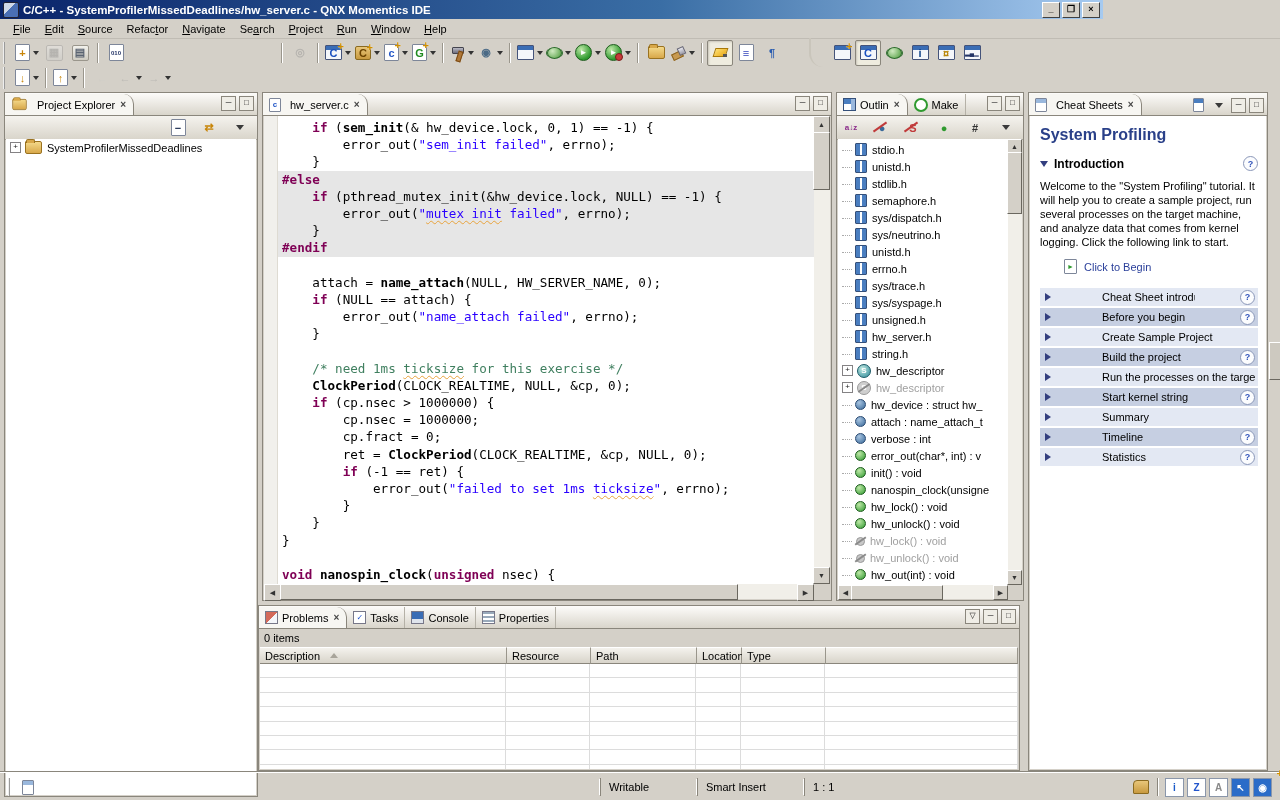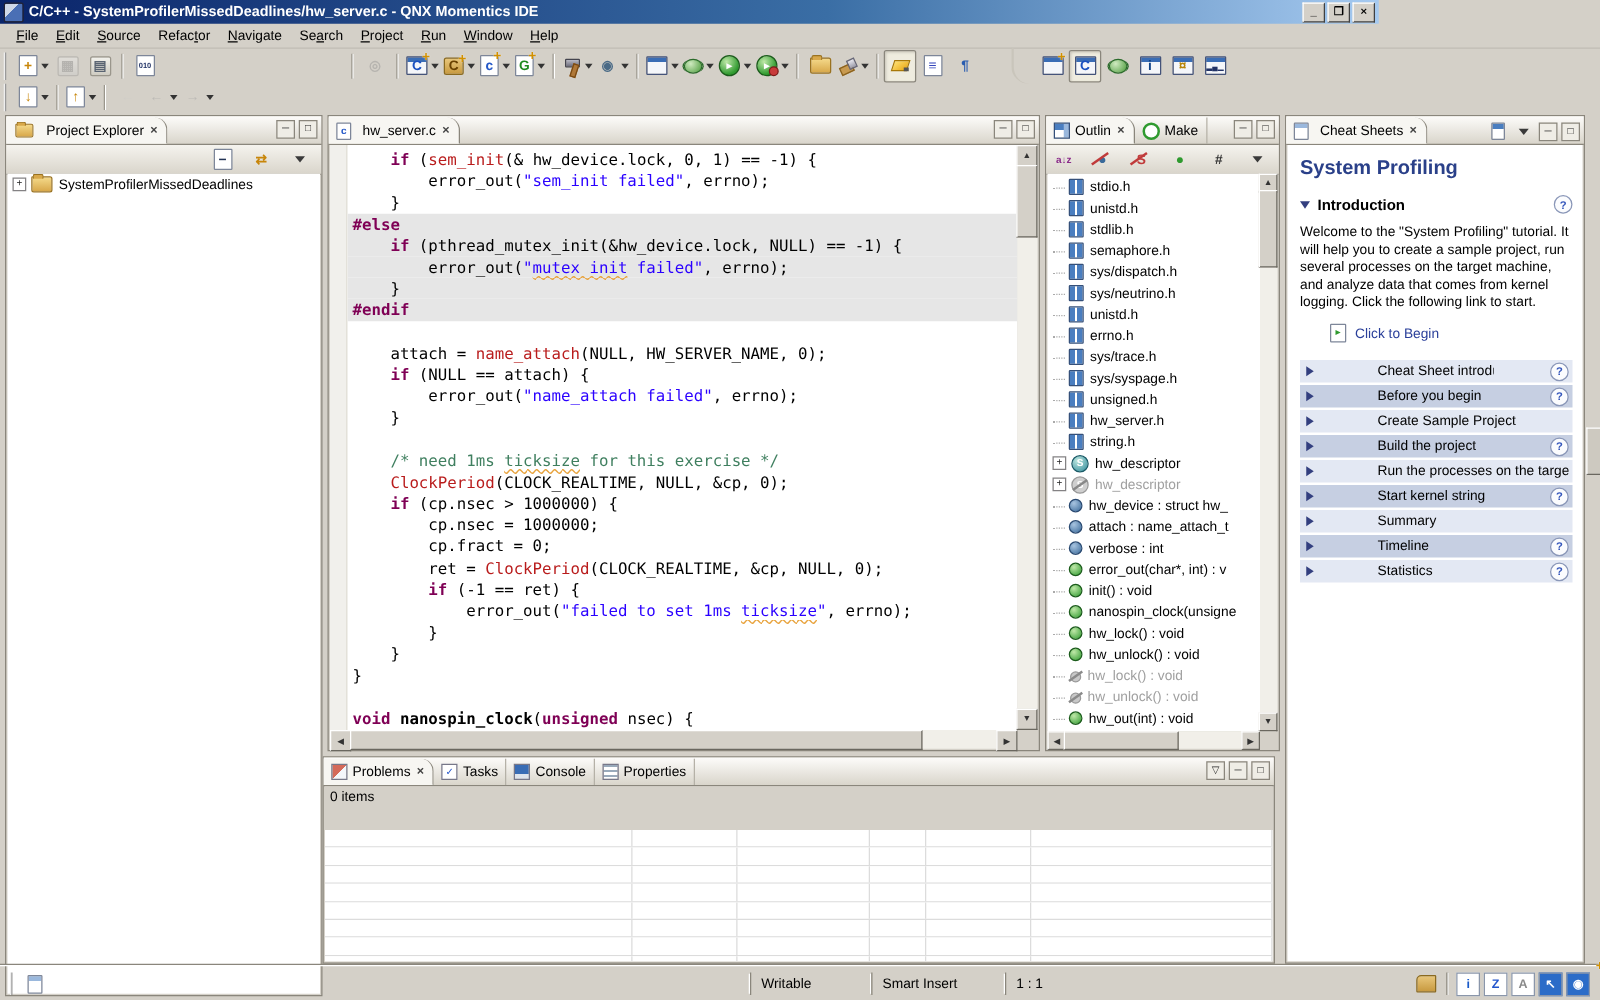--- a/index.html
+++ b/index.html
@@ -80,21 +80,21 @@
   .sb-thumb{position:absolute;background:#d4d0c8;border:1px solid;border-color:#fff #6a675f #6a675f #fff;}
   
   #code{font-family:"DejaVu Sans Mono",monospace;font-size:12.6px;line-height:17.2px;white-space:pre;}
   .cl{height:17.2px;padding-left:4px;}
   .cl.gray{background:#e6e6e6;}
   .sp{color:#000;}
   .sk{color:#7f0055;font-weight:bold;}
   .spp{color:#7f0055;font-weight:bold;}
   .ss{color:#2a00ff;}
   .sc{color:#3f7f5f;}
-  .sf{color:#b91c1c;font-weight:normal;}
+  .sf{color:#000000;font-weight:bold;}
   .sfb{color:#000;font-weight:bold;}
   .wavy{text-decoration:underline;text-decoration-style:wavy;text-decoration-color:#e8a33d;text-decoration-thickness:1px;text-underline-offset:2px;}
   
   #cheat-body{padding:10px 8px 0 10px;}
   #cheat-heading{font-size:16px;font-weight:bold;color:#2a4089;margin-bottom:12px;}
   .sec-arrow-open{width:0;height:0;border-left:4px solid transparent;border-right:4px solid transparent;border-top:6px solid #333f7f;margin-right:6px;}
   .sec-arrow{width:0;height:0;border-top:4px solid transparent;border-bottom:4px solid transparent;border-left:6px solid #333f7f;margin-right:6px;flex:none;}
   .helpc{width:13px;height:13px;border:1px solid #8a97b8;border-radius:50%;color:#3355bb;font-size:9px;font-weight:bold;display:flex;align-items:center;justify-content:center;background:#fbfcfe;flex:none;}
   .helpc::after{content:"?";}
   #intro-row{display:flex;align-items:center;margin-bottom:8px;}
@@ -621,20 +621,39 @@
           <span style="width: 11px; height: 11px; border: 1px solid rgb(119, 119, 136); display: inline-flex; align-items: center; justify-content: center; font-size: 8px; background: repeating-linear-gradient(rgb(153, 170, 187) 0px, rgb(153, 170, 187) 2px, rgb(255, 255, 255) 2px, rgb(255, 255, 255) 4px);"></span>
           <span>Properties</span>
         </div>
         <div class="minmax">
           <div class="mm">▽</div>
           <div class="mm">─</div>
           <div class="mm">□</div>
         </div>
       </div>
     <div id="items-bar" style="position:absolute;left:1px;right:1px;top:23px;">0 items</div>
+    <div style="position:absolute;left:1px;right:1px;top:41px;display:flex;" id="problems-header">
+        <div class="hdr-cell" style="width: 247px;">
+          <span>Description</span>
+          <span class="sort-tri"></span>
+        </div>
+        <div class="hdr-cell" style="width: 84px;">
+          <span>Resource</span>
+        </div>
+        <div class="hdr-cell" style="width: 106px;">
+          <span>Path</span>
+        </div>
+        <div class="hdr-cell" style="width: 45px;">
+          <span>Location</span>
+        </div>
+        <div class="hdr-cell" style="width: 84px;">
+          <span>Type</span>
+        </div>
+        <div class="hdr-cell" style="flex: 1 1 0%;"></div>
+      </div>
     <div class="content" style="top:58px;" id="problems-body">
         <div class="body-row">
           <div class="body-cell" style="width: 247px;"></div>
           <div class="body-cell" style="width: 84px;"></div>
           <div class="body-cell" style="width: 106px;"></div>
           <div class="body-cell" style="width: 45px;"></div>
           <div class="body-cell" style="width: 84px;"></div>
           <div class="body-cell" style="width: 194px;"></div>
         </div>
         <div class="body-row">

